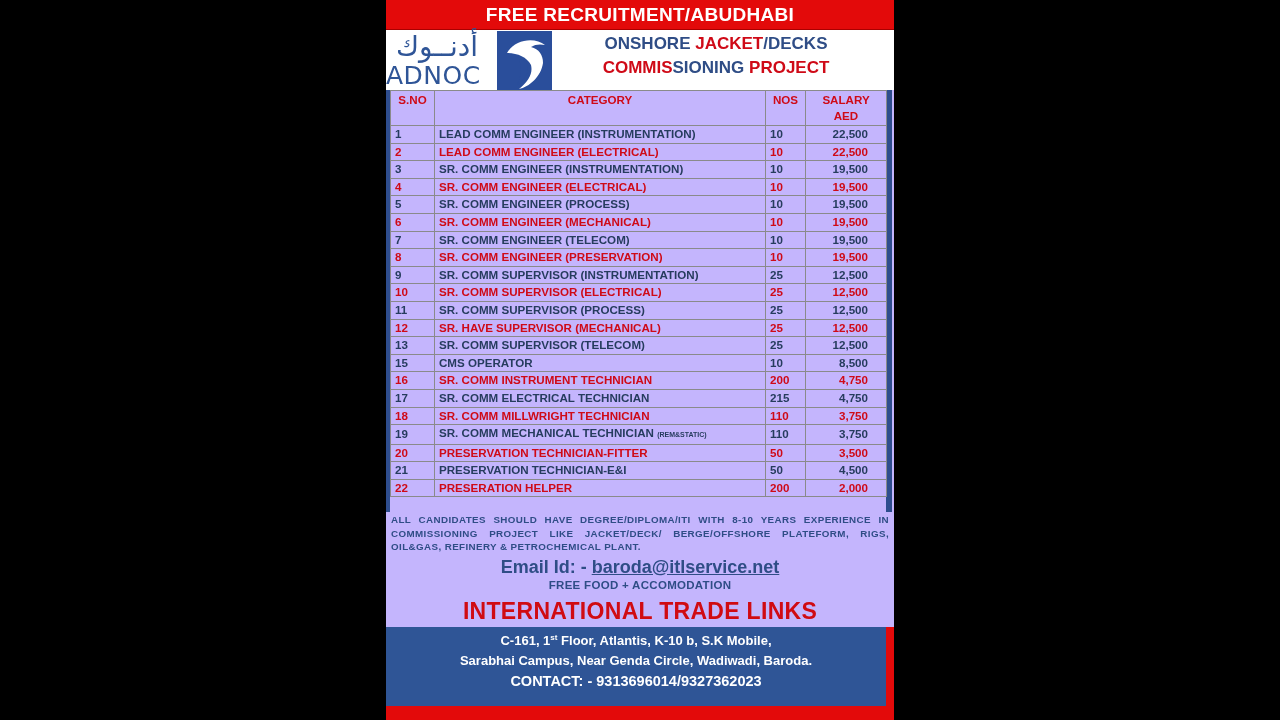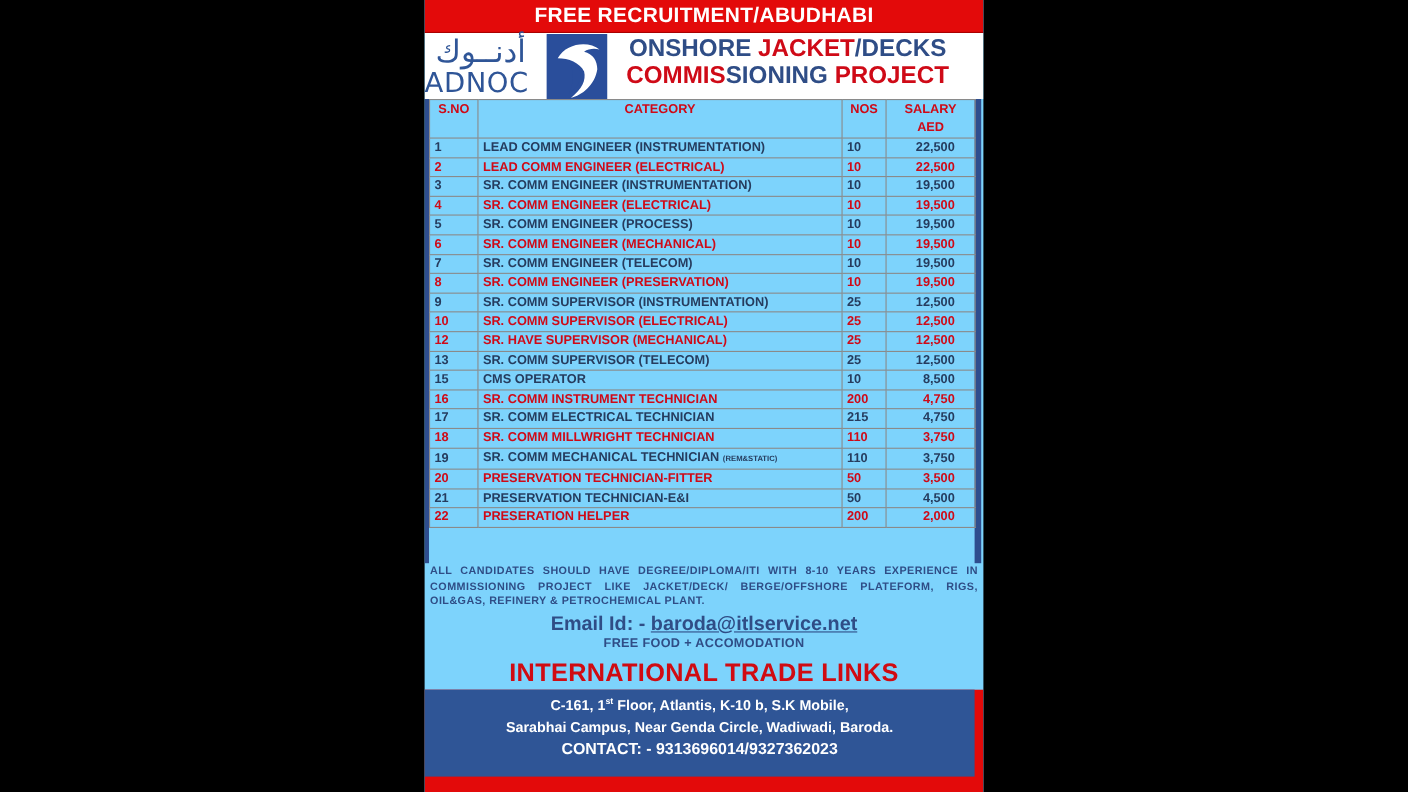--- a/index.html
+++ b/index.html
@@ -3,21 +3,21 @@
 <meta charset="utf-8">
 <style>
   html, body { margin: 0; padding: 0; }
   body {
     width: 1280px; height: 720px; background: #000;
     position: relative; overflow: hidden;
     font-family: "Liberation Sans", "DejaVu Sans", sans-serif;
   }
   .poster {
     position: absolute; left: 386px; top: 0; width: 508px; height: 720px;
-    background: #7dd3fc; overflow: hidden;
+    background: #c4b5fd; overflow: hidden;
   }
   .top-banner {
     position: absolute; left: 0; top: 0; width: 508px; height: 29px;
     background: #e30a0a; color: #fff; font-weight: bold; font-size: 19px;
     text-align: center; line-height: 30px; letter-spacing: 0.3px;
     border-bottom: 1px solid #a00;
   }
   .header-area { position: absolute; left: 0; top: 30px; width: 508px; height: 60px; background: #fff; }
   .logo-text-ar {
     position: absolute; left: 2px; top: 0px; font-size: 28px; color: #2f5597;
@@ -25,21 +25,21 @@
   }
   .logo-text-en {
     position: absolute; left: 0px; top: 33px; font-size: 25px; color: #2f5597;
     font-family: "DejaVu Sans", sans-serif; letter-spacing: 0.5px; line-height: 26px;
   }
   .logo-mark {
     position: absolute; left: 111px; top: 1px; width: 55px; height: 59px; background: #2a4e9b;
   }
   .title-block {
     position: absolute; left: 180px; top: 2px; width: 300px; text-align: center;
-    font-weight: bold; font-size: 22px; line-height: 24px;
+    font-weight: bold; font-size: 17px; line-height: 24px;
   }
   .blue { color: #2f4d86; }
   .red { color: #cf0a17; }
 
   .table-wrap {
     position: absolute; left: 0; top: 90px; width: 506px; height: 422px;
     border-left: 4px solid #2e4d8e; border-right: 6px solid #2e4d8e; box-sizing: border-box;
   }
   table { border-collapse: collapse; width: 100%; table-layout: fixed; border-radius: 25px; }
   th, td { border: 1px solid #8a8a8a; padding: 0 4px; font-weight: bold; font-size: 11.6px; white-space: nowrap; overflow: hidden; }
@@ -174,20 +174,26 @@
             <td>SR. COMM SUPERVISOR (INSTRUMENTATION)</td>
             <td class="nos">25</td>
             <td class="sal">12,500</td>
           </tr>
         <tr class="alt">
             <td class="sno">10</td>
             <td>SR. COMM SUPERVISOR (ELECTRICAL)</td>
             <td class="nos">25</td>
             <td class="sal">12,500</td>
           </tr>
+        <tr>
+            <td class="sno">11</td>
+            <td>SR. COMM SUPERVISOR (PROCESS)</td>
+            <td class="nos">25</td>
+            <td class="sal">12,500</td>
+          </tr>
         <tr class="alt">
             <td class="sno">12</td>
             <td>SR. HAVE SUPERVISOR (MECHANICAL)</td>
             <td class="nos">25</td>
             <td class="sal">12,500</td>
           </tr>
         <tr>
             <td class="sno">13</td>
             <td>SR. COMM SUPERVISOR (TELECOM)</td>
             <td class="nos">25</td>

